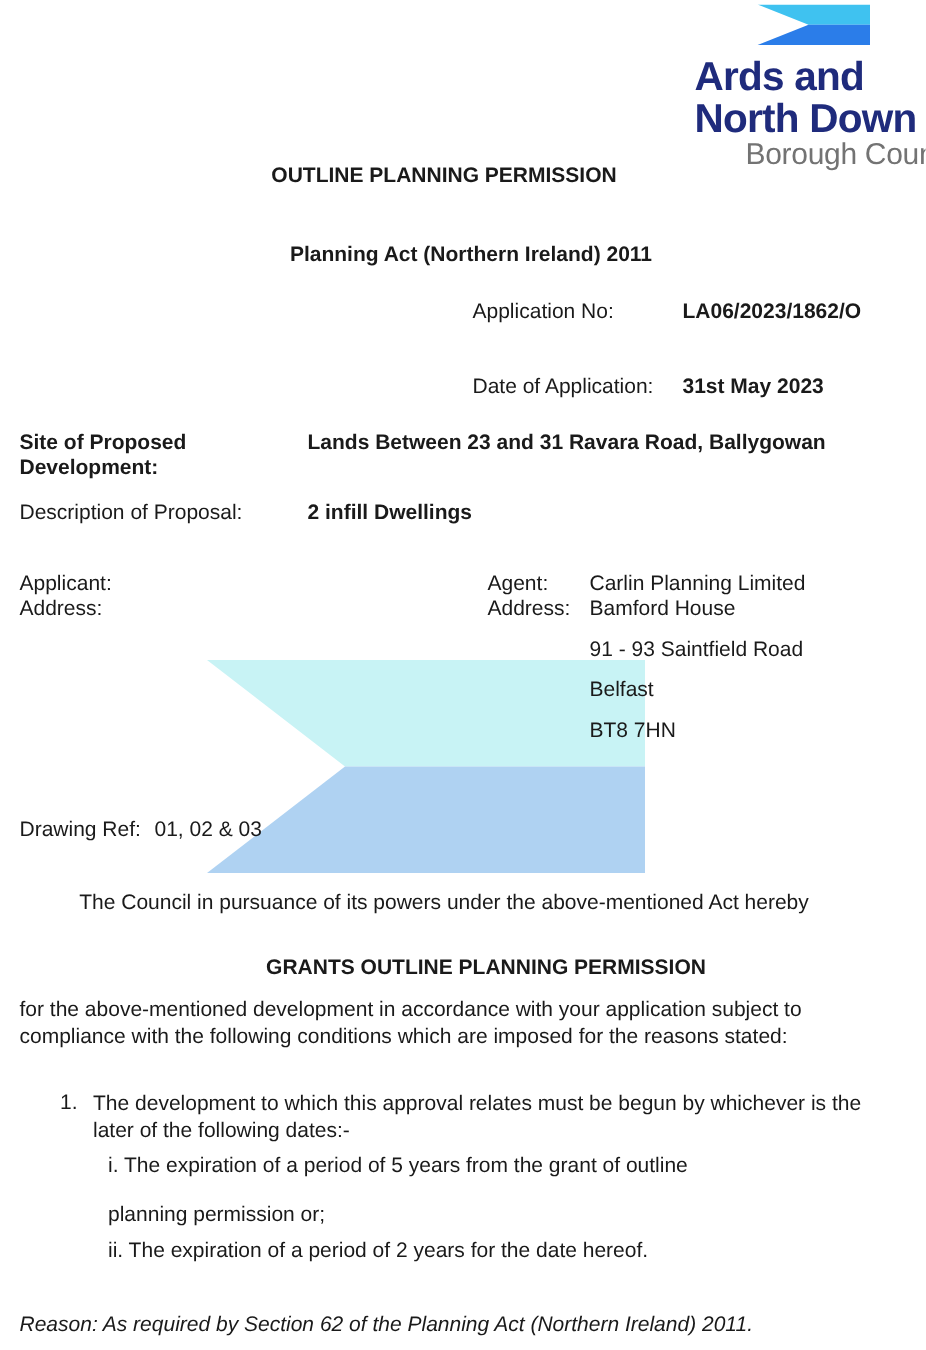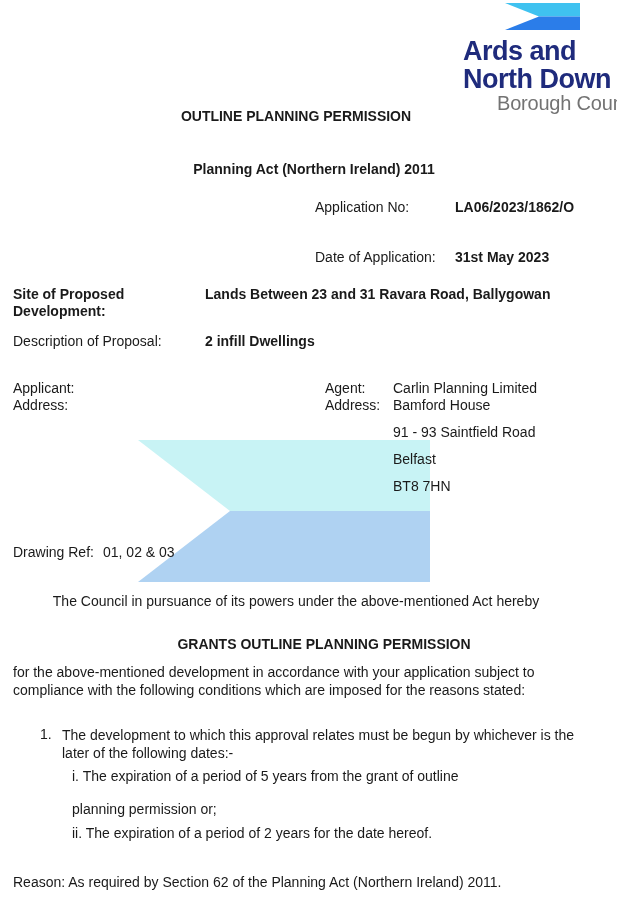--- a/index.html
+++ b/index.html
@@ -51,21 +51,21 @@
   #pursuance-line{top:593px;}
   #grants-heading{top:636px;font-weight:700;padding-left:28px;}
   #grants-paragraph{left:13px;top:664px;width:548px;line-height:17.5px;}
 
   #cond1-number{left:40px;top:726px;}
   #cond1-text{left:62px;top:726px;width:515px;line-height:18px;}
   #cond1-sub-i{left:72px;top:768px;}
   #cond1-sub-i-cont{left:72px;top:801px;}
   #cond1-sub-ii{left:72px;top:825px;}
 
-  #reason-line{left:13px;top:874px;}
+  #reason-line{left:13px;top:874px;font-style:italic;}
 </style>
 </head>
 <body>
 
 <svg id="logo-arrow" class="abs" viewBox="0 0 75 27" xmlns="http://www.w3.org/2000/svg">
   <polygon points="0,0 75,0 75,13.5 34,13.5" fill="#3FC2F0"></polygon>
   <polygon points="0,27 34,13.5 75,13.5 75,27" fill="#2B7DE9"></polygon>
 </svg>
 
 <div id="logo-text" class="abs">

